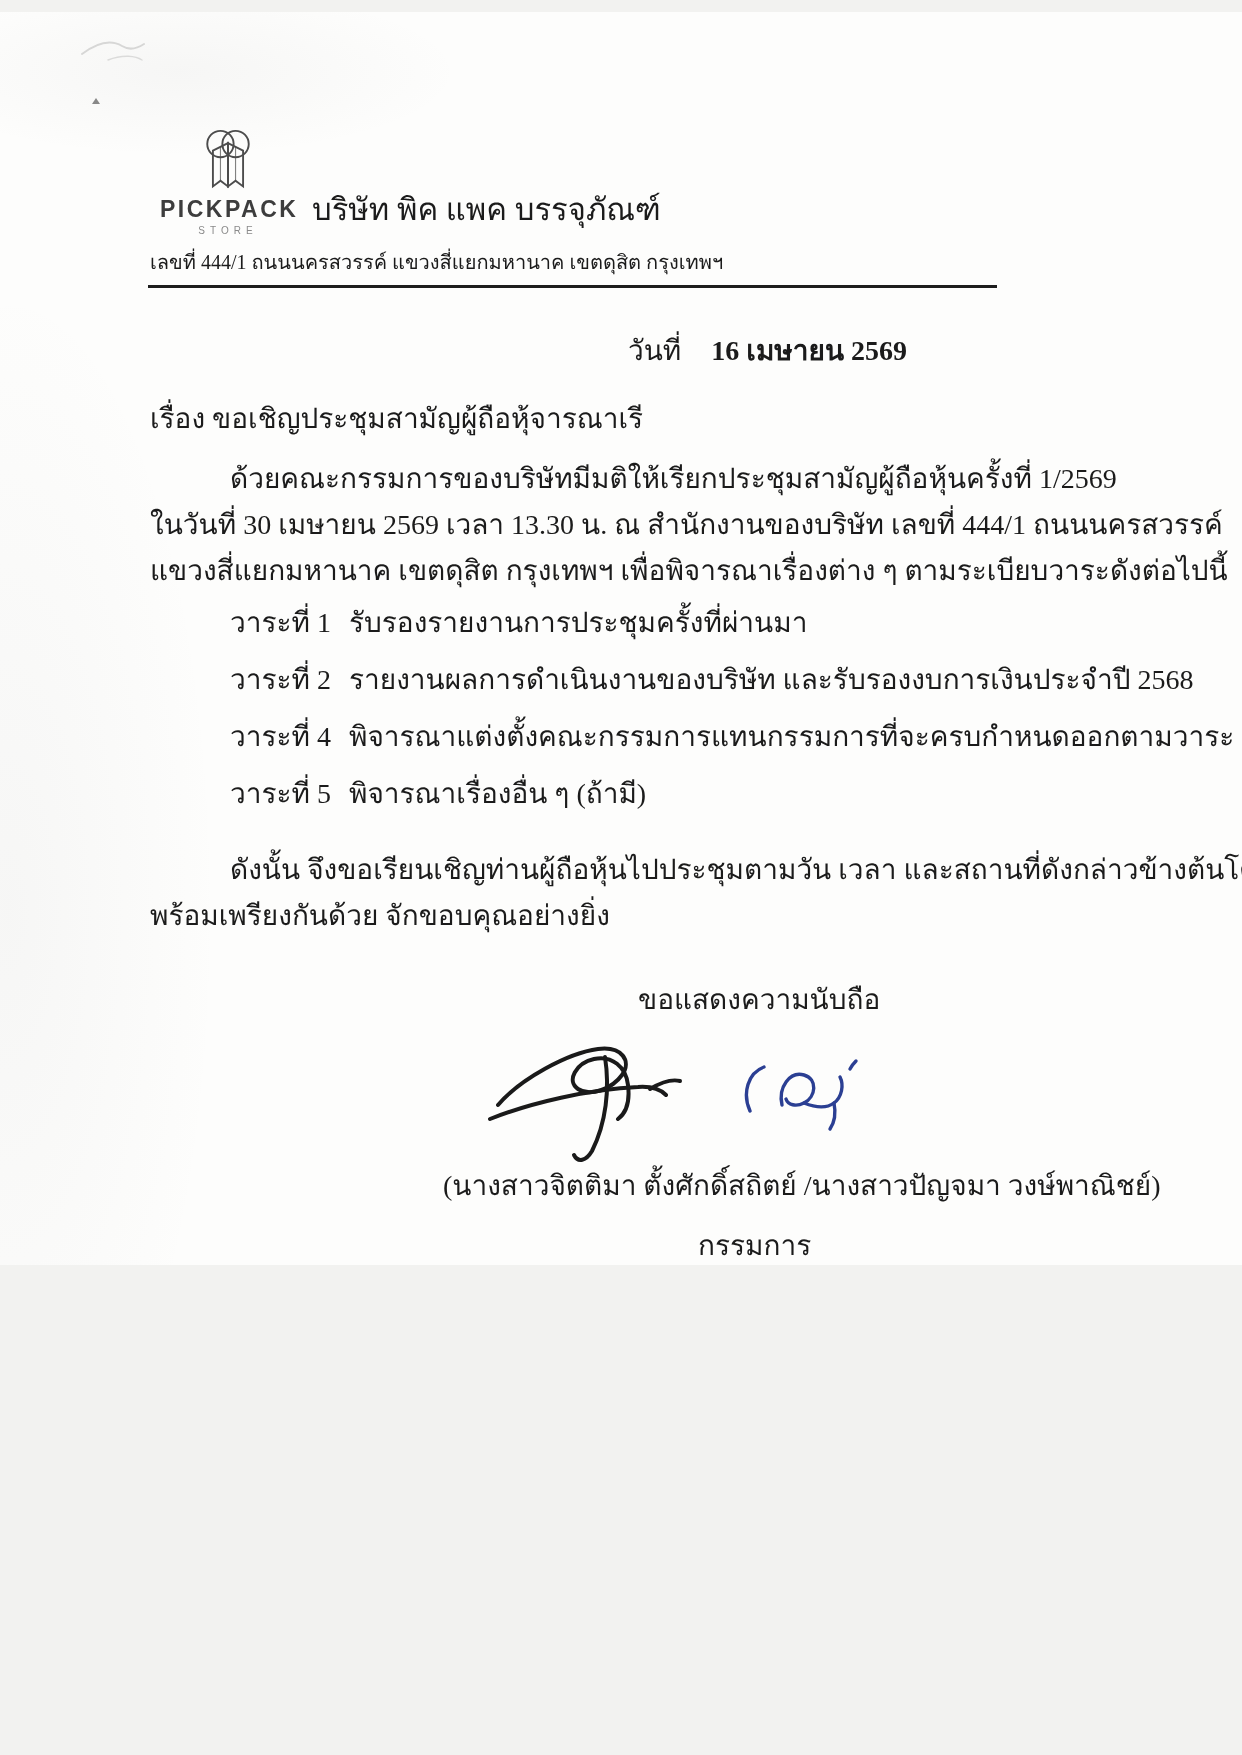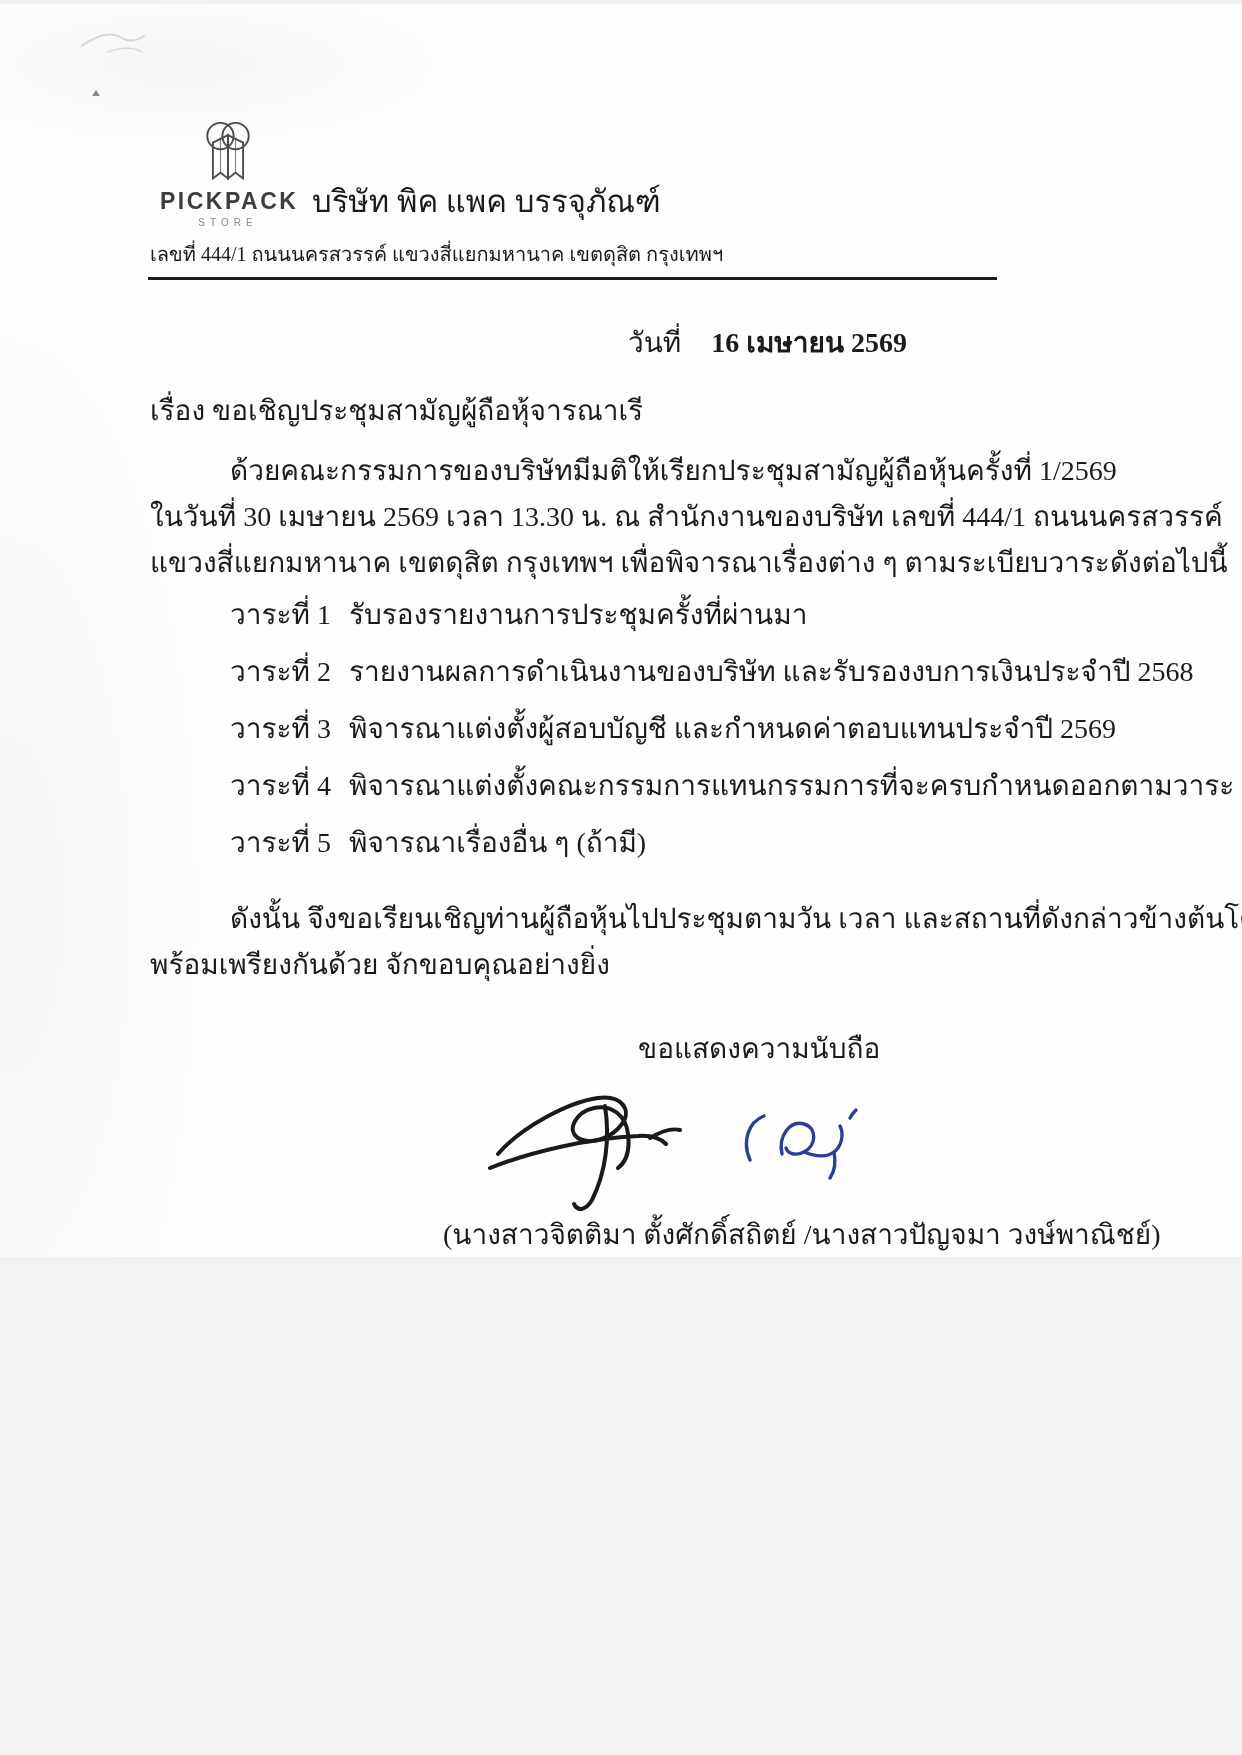--- a/index.html
+++ b/index.html
@@ -3,21 +3,21 @@
 <meta charset="utf-8">
 <style>
   * { margin: 0; padding: 0; box-sizing: border-box; }
   html, body { background: #f2f2f0; }
   body { font-family: "Liberation Serif", "DejaVu Serif", serif; color: #1b1b1b; }
 
   .page {
     position: relative;
     width: 1242px;
     height: 1253px;
-    margin: 4px auto;
+    margin: 12px auto;
     background:
       radial-gradient(ellipse 400px 120px at 180px 60px, rgba(120,120,120,0.05), rgba(0,0,0,0) 70%),
       radial-gradient(ellipse 300px 900px at 8px 900px, rgba(120,120,120,0.05), rgba(0,0,0,0) 70%),
       #fdfdfc;
     padding: 0 150px;
     overflow: hidden;
   }
 
   .scan-mark { position: absolute; top: 18px; left: 78px; opacity: 0.30; }
   .scan-speck { position: absolute; top: 86px; left: 92px; width: 0; height: 0;
@@ -107,21 +107,20 @@
 
   <div class="para">
     <div class="line indent">ด้วยคณะกรรมการของบริษัทมีมติให้เรียกประชุมสามัญผู้ถือหุ้นครั้งที่  1/2569</div>
     <div class="line">ในวันที่  30 เมษายน 2569  เวลา 13.30  น.   ณ สำนักงานของบริษัท  เลขที่ 444/1 ถนนนครสวรรค์</div>
     <div class="line">แขวงสี่แยกมหานาค เขตดุสิต กรุงเทพฯ  เพื่อพิจารณาเรื่องต่าง ๆ ตามระเบียบวาระดังต่อไปนี้</div>
   </div>
 
   <ul class="agenda">
     <li><span class="agenda-label">วาระที่ 1</span><span>รับรองรายงานการประชุมครั้งที่ผ่านมา</span></li>
     <li><span class="agenda-label">วาระที่ 2</span><span>รายงานผลการดำเนินงานของบริษัท และรับรองงบการเงินประจำปี 2568</span></li>
-    <li><span class="agenda-label">วาระที่ 3</span><span>พิจารณาแต่งตั้งผู้สอบบัญชี และกำหนดค่าตอบแทนประจำปี 2569</span></li>
     <li><span class="agenda-label">วาระที่ 4</span><span>พิจารณาแต่งตั้งคณะกรรมการแทนกรรมการที่จะครบกำหนดออกตามวาระ</span></li>
     <li><span class="agenda-label">วาระที่ 5</span><span>พิจารณาเรื่องอื่น ๆ (ถ้ามี)</span></li>
   </ul>
 
   <div class="para closing">
     <div class="line indent">ดังนั้น จึงขอเรียนเชิญท่านผู้ถือหุ้นไปประชุมตามวัน เวลา และสถานที่ดังกล่าวข้างต้นโดย</div>
     <div class="line">พร้อมเพรียงกันด้วย จักขอบคุณอย่างยิ่ง</div>
   </div>
 
   <div class="signoff">ขอแสดงความนับถือ</div>

